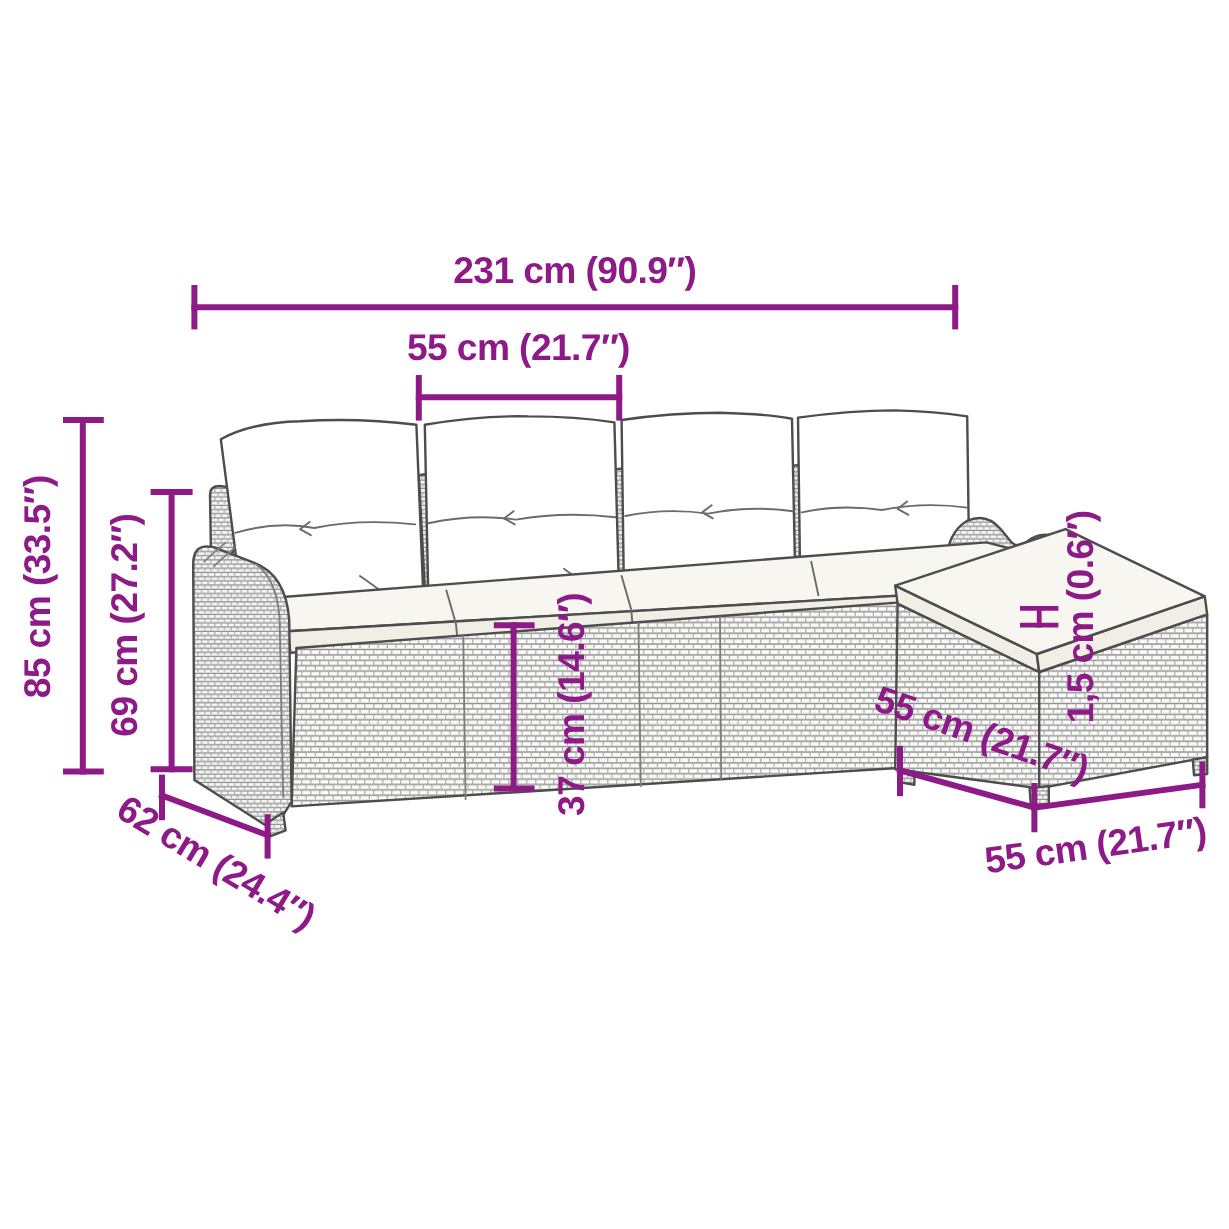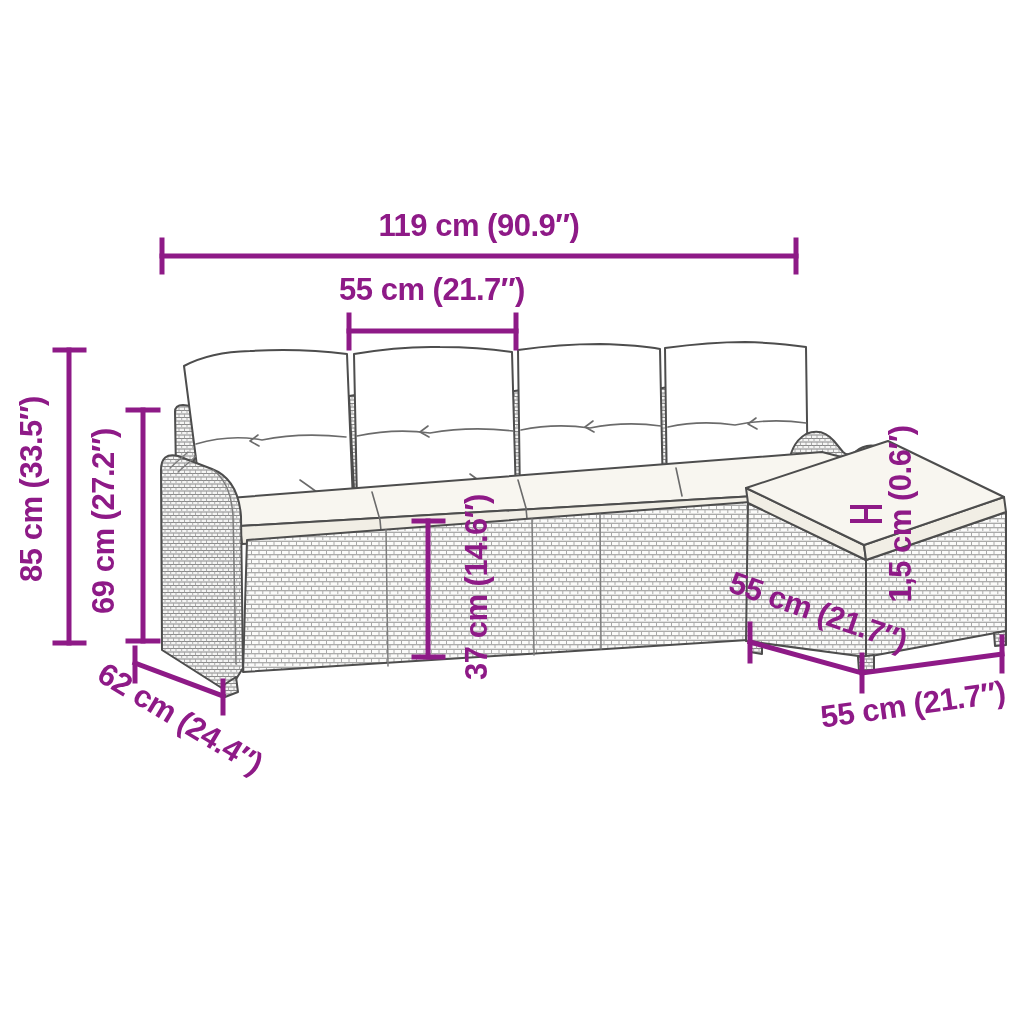--- a/index.html
+++ b/index.html
@@ -141,21 +141,21 @@
           <path d="M750,624 V661"></path>
           <path d="M862,655 V691"></path>
     </g>
     <g>
       <path d="M862,673 L1002,654"></path>
           <path d="M1002,637 V671"></path>
     </g>
   </g>
 </svg>
 
-<div class="dim-label r0" style="left:479px;top:226px;">119 cm (90.9″)</div>
+<div class="dim-label r0" style="left:479px;top:226px;">231 cm (90.9″)</div>
 <div class="dim-label r0" style="left:432px;top:290px;">55 cm (21.7″)</div>
 <div class="dim-label rm90" style="left:32px;top:489px;">85 cm (33.5″)</div>
 <div class="dim-label rm90" style="left:104px;top:521px;">69 cm (27.2″)</div>
 <div class="dim-label rm90" style="left:477px;top:587px;">37 cm (14.6″)</div>
 <div class="dim-label rm90" style="left:901px;top:514px;">1,5 cm (0.6″)</div>
 <div class="dim-label r31" style="left:180px;top:719px;">62 cm (24.4″)</div>
 <div class="dim-label r19" style="left:818px;top:612px;">55 cm (21.7″)</div>
 <div class="dim-label rm8" style="left:913px;top:705px;">55 cm (21.7″)</div>
 
 </div>

